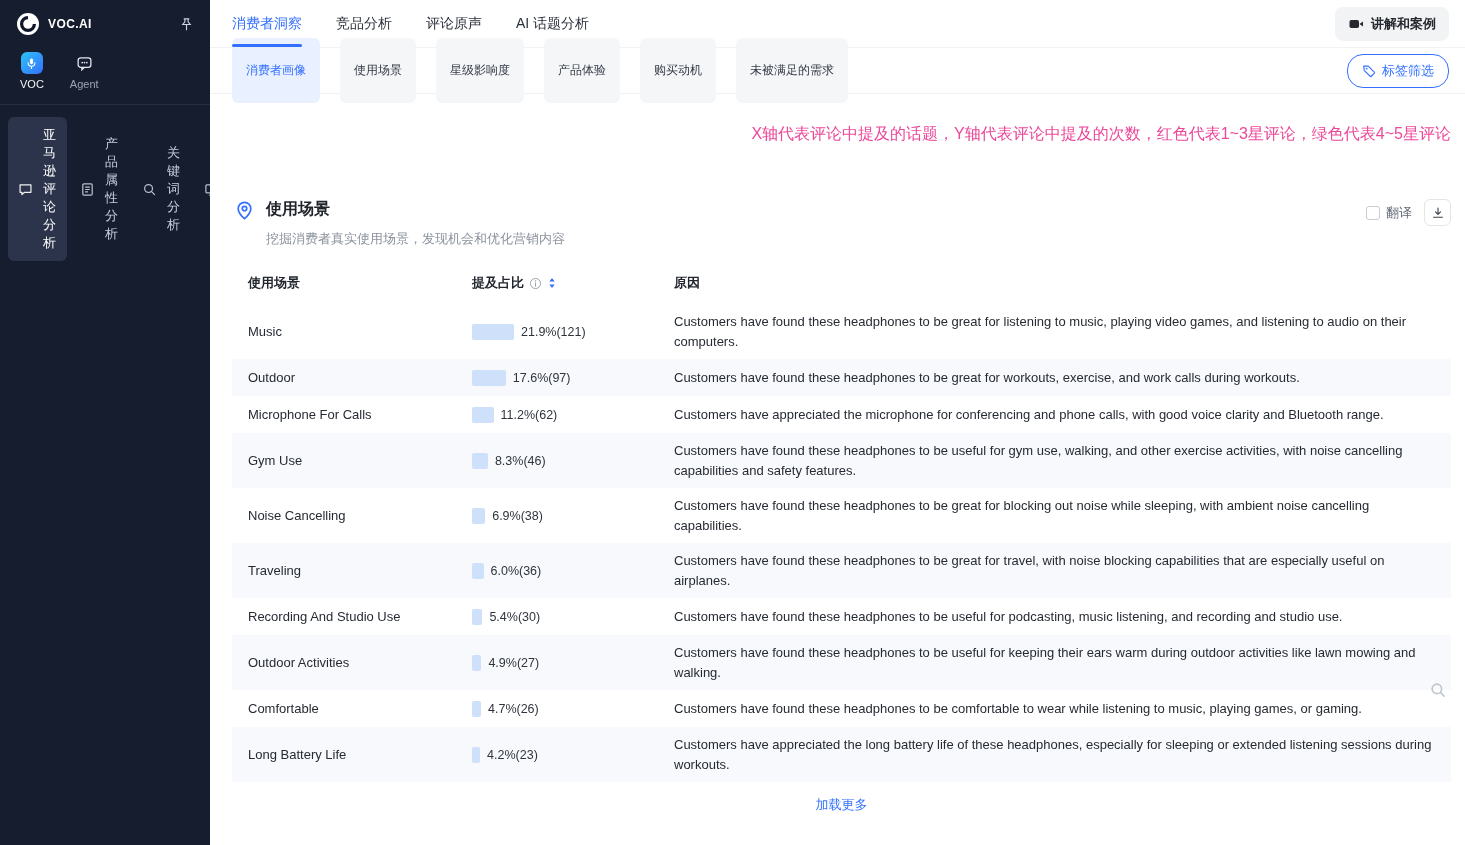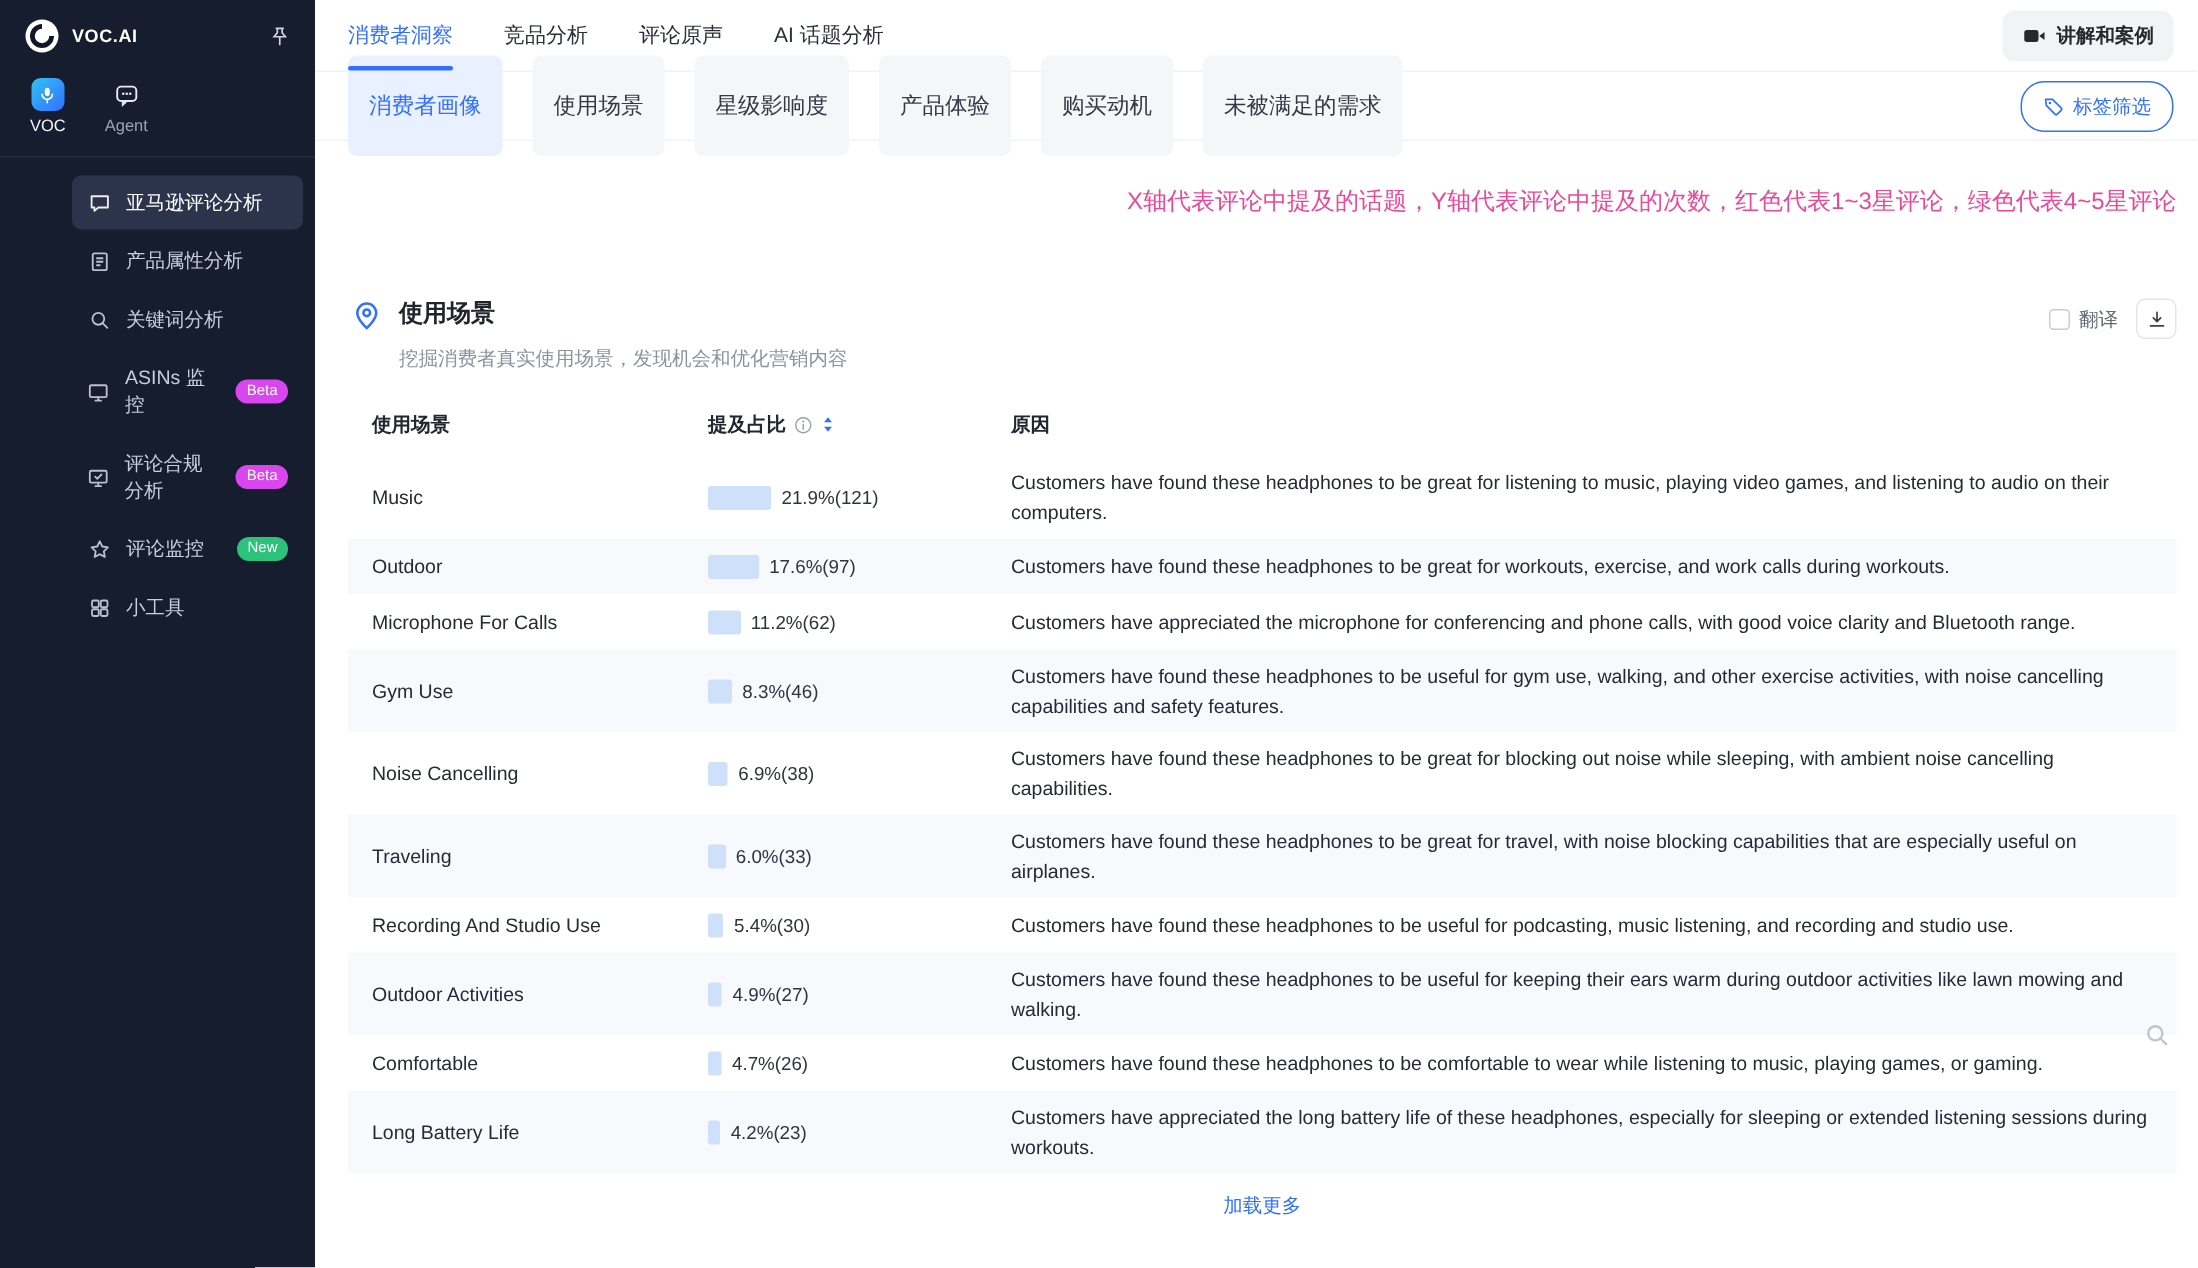--- a/index.html
+++ b/index.html
@@ -11,21 +11,21 @@
   .sidebar { width:210px; flex-shrink:0; background:#161d2e; color:#fff; display:flex; flex-direction:column; }
   .logo-row { display:flex; align-items:center; padding:12px 16px 8px; }
   .logo-mark { width:24px; height:24px; margin-right:8px; display:flex; align-items:center; justify-content:center; }
   .logo-text { font-size:12px; font-weight:700; letter-spacing:.4px; flex:1; }
   .pin-icon { color:#cdd4e2; cursor:pointer; display:flex; }
   .apps { display:flex; gap:26px; padding:8px 20px 14px; border-bottom:1px solid rgba(255,255,255,.08); }
   .app-item { display:flex; flex-direction:column; align-items:center; gap:4px; font-size:11px; color:#9aa3b5; cursor:pointer; }
   .app-item.active .app-label { color:#f2f5fa; }
   .app-ico { width:22px; height:22px; border-radius:6px; display:flex; align-items:center; justify-content:center; }
   .app-ico.voc { background:linear-gradient(135deg,#2fc3f7,#3370ff); }
-  .menu { padding:12px 8px; display:flex; flex-direction:column; gap:3px;margin-left:40px; }
+  .menu { padding:12px 8px; display:flex; flex-direction:row; gap:3px; }
   .menu-item { display:flex; align-items:center; gap:10px; padding:9px 10px; border-radius:6px;
     font-size:13px; color:#c7cedc; cursor:pointer; }
   .menu-item.active { background:#2c344b; color:#fff; }
   .menu-ico { width:16px; display:flex; justify-content:center; opacity:.92; }
   .badge { margin-left:auto; font-size:10px; line-height:1; padding:3px 7px; border-radius:9px; color:#fff; }
   .badge.beta { background:#d946ef; }
   .badge.new { background:#2cc27a; }
 
   
   .main { flex:1; display:flex; flex-direction:column; background:#fff; position:relative; min-width:0; }
@@ -33,21 +33,21 @@
   .tabs { display:flex; gap:34px; height:100%; }
   .tab { display:flex; align-items:center; height:100%; position:relative; font-size:14px; font-weight:400; color:#2a2f3a; cursor:pointer; }
   .tab.active { color:#3370ff; }
   .tab.active::after { content:""; position:absolute; left:0; right:0; bottom:0; height:3px; border-radius:2px; background:#3370ff; }
   .help-btn { margin-left:auto; display:flex; align-items:center; gap:7px; background:#f2f3f5; border:none;
     border-radius:8px; padding:8px 13px; font-size:13px; font-weight:600; color:#25292f; cursor:pointer;
     font-family:inherit; }
 
   .subnav { height:46px; flex-shrink:0; display:flex; align-items:center; gap:20px; padding:0 16px 0 22px; border-bottom:1px solid #f0f2f5; }
   .pills { display:flex; gap:20px; }
-  .pill { background:#f5f6f8; border-radius:6px; padding:24px 14px; font-size:15px; color:#333a45; cursor:pointer; white-space:nowrap; }
+  .pill { background:#f5f6f8; border-radius:6px; padding:24px 14px; font-size:12px; color:#333a45; cursor:pointer; white-space:nowrap; }
   .pill.active { background:#e9f0ff; color:#3370ff; }
   .filter-btn { margin-left:auto; display:flex; align-items:center; gap:6px; background:#fff; border:1px solid #3370ff;
     color:#3370ff; border-radius:16px; padding:7px 14px; font-size:13px; cursor:pointer; font-family:inherit; }
 
   .content { flex:1; padding:0 14px 0 22px; overflow:hidden; position:relative; }
   .chart-note { text-align:right; font-size:16px; color:#ec4899; padding-top:30px; }
 
   .section-head { display:flex; align-items:flex-start; margin-top:54px; }
   .sec-icon { width:22px; height:22px; margin:1px 10px 0 2px; display:flex; }
   .sec-title { font-size:16px; font-weight:700; color:#20242b; }
@@ -316,21 +316,21 @@
                 <div class="col-pct cell">
                   <span class="bar" style="width:13.2px"></span>
                   <span class="pct">6.9%(38)</span>
                 </div>
                 <div class="col-reason cell reason">Customers have found these headphones to be great for blocking out noise while sleeping, with ambient noise cancelling capabilities.</div>
               </div>
               <div class="row">
                 <div class="col-scene cell">Traveling</div>
                 <div class="col-pct cell">
                   <span class="bar" style="width:11.5px"></span>
-                  <span class="pct">6.0%(33)</span>
+                  <span class="pct">6.0%(36)</span>
                 </div>
                 <div class="col-reason cell reason">Customers have found these headphones to be great for travel, with noise blocking capabilities that are especially useful on airplanes.</div>
               </div>
               <div class="row">
                 <div class="col-scene cell">Recording And Studio Use</div>
                 <div class="col-pct cell">
                   <span class="bar" style="width:10.4px"></span>
                   <span class="pct">5.4%(30)</span>
                 </div>
                 <div class="col-reason cell reason">Customers have found these headphones to be useful for podcasting, music listening, and recording and studio use.</div>

